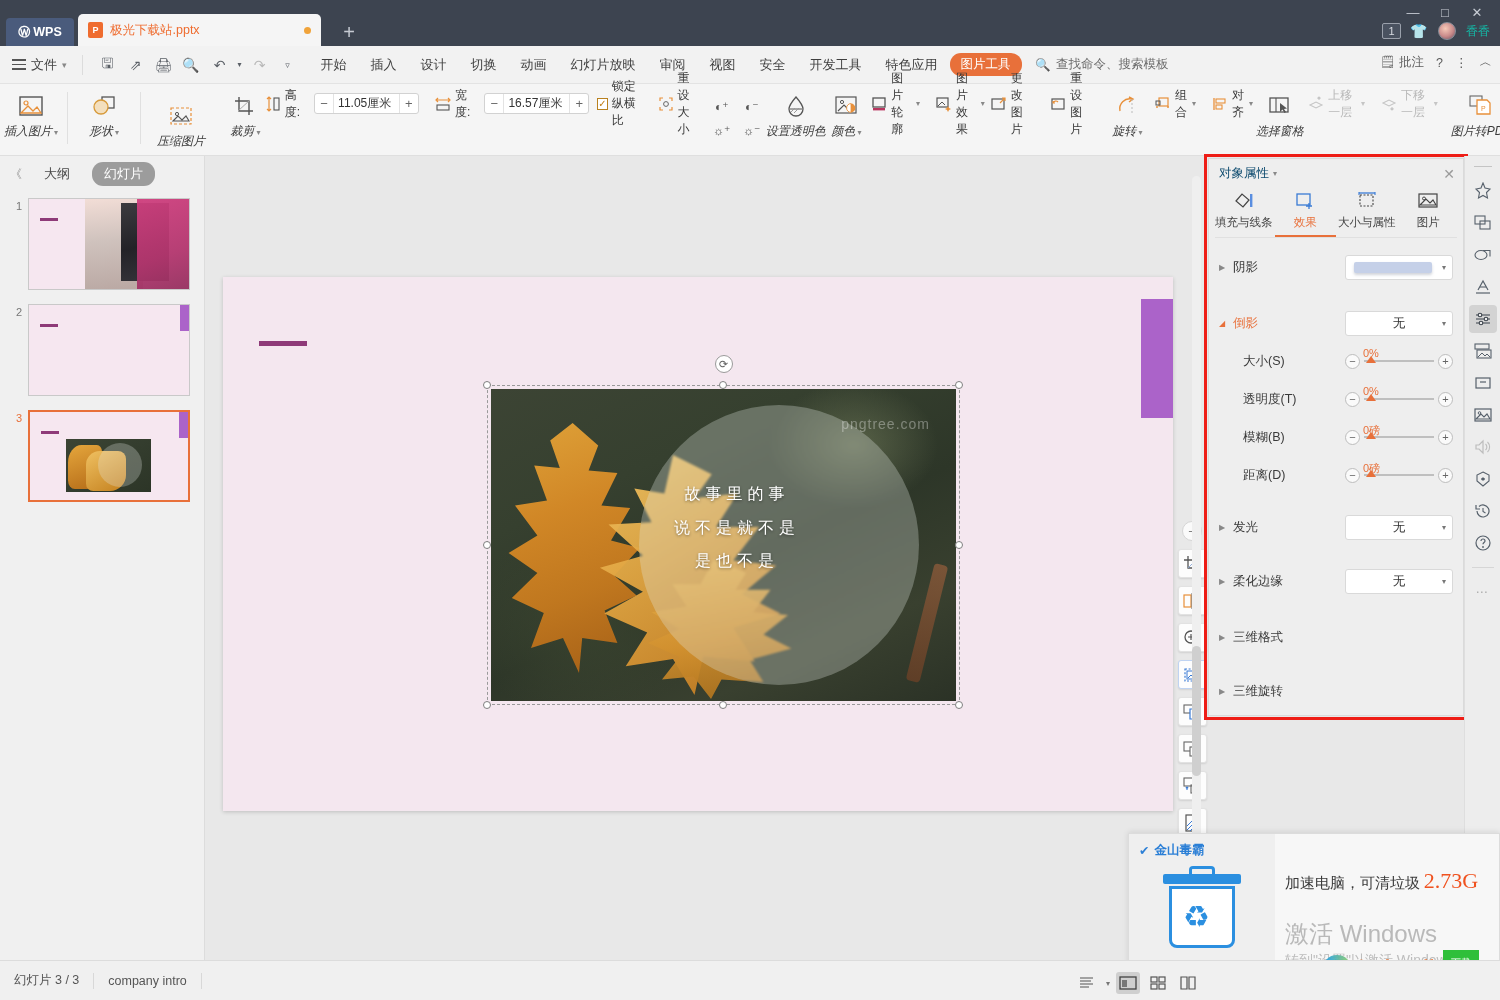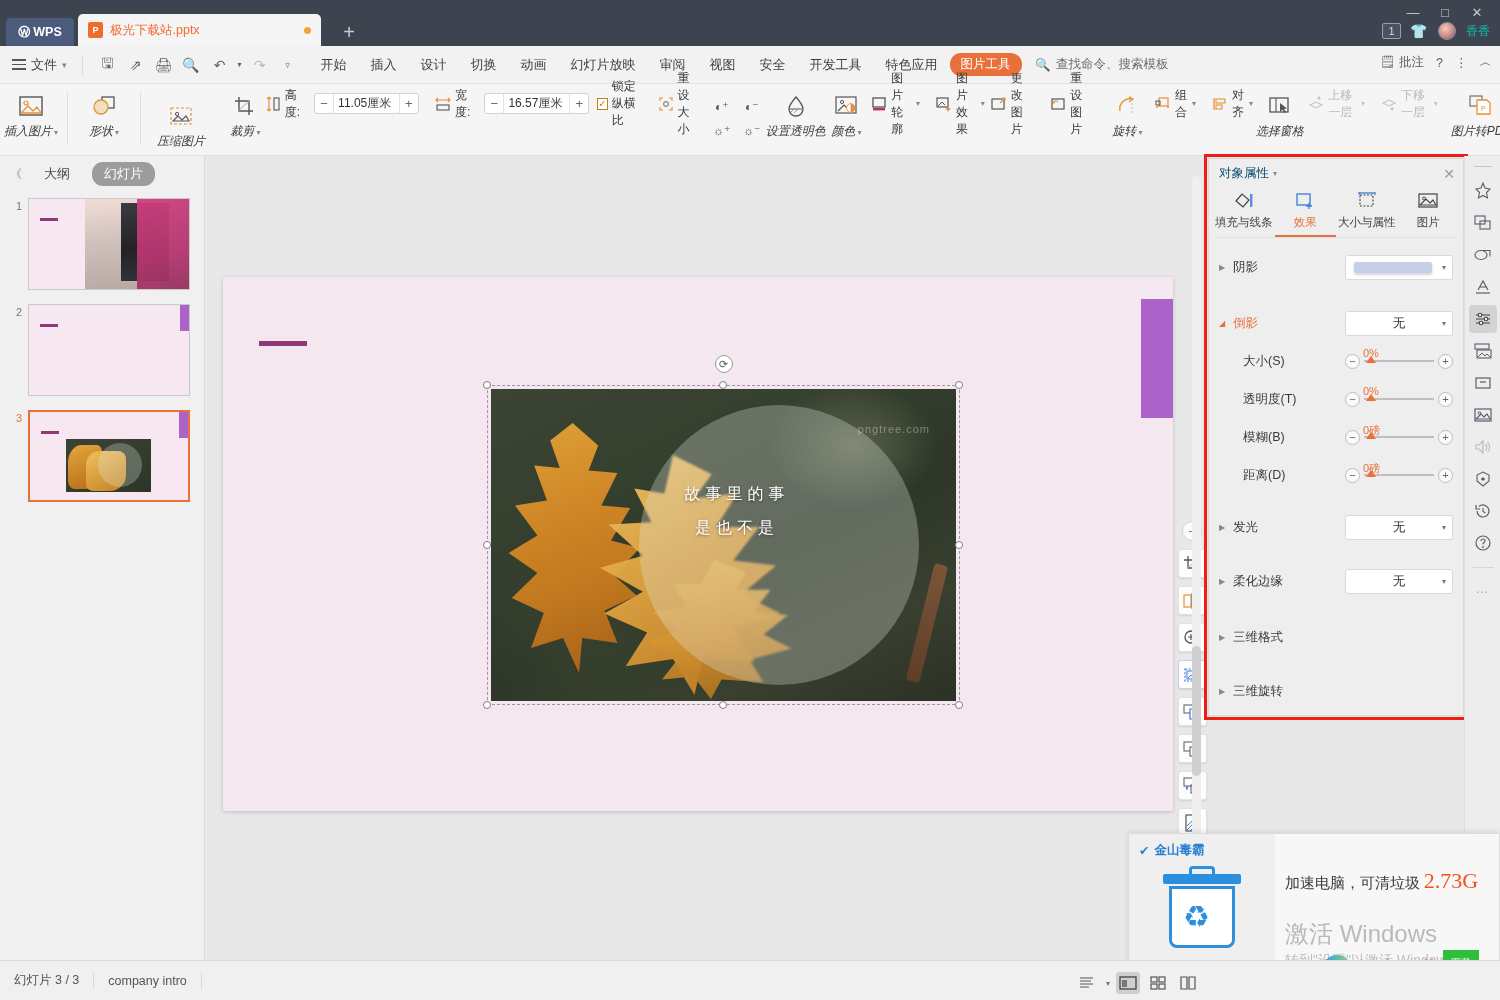--- a/index.html
+++ b/index.html
@@ -198,22 +198,22 @@
     backdrop-filter: blur(1px);
   }
   .phtext {
     position:absolute; left:0; right:0; top:88px; text-align:center;
     color:#fff; font-size:16px; line-height:2.1; letter-spacing:5px;
     font-family:"Liberation Serif", serif;
     text-shadow:0 1px 3px rgba(0,0,0,.45);
     margin-left:27px;
   }
   .wm {
-    position:absolute; right:26px; top:34px; color:rgba(255,255,255,.34);
-    font-size:11px; letter-spacing:1px;
+    position:absolute; right:26px; top:27px; color:rgba(255,255,255,.34);
+    font-size:14px; letter-spacing:1px;
   }
   .selbox { position:absolute; inset:-4px; border:1px dashed #9a9a9a; }
   .handle {
     position:absolute; width:8px; height:8px; background:#fff; border:1px solid #7e7e7e; border-radius:50%;
   }
   .rothandle {
     position:absolute; left:50%; top:-34px; margin-left:-9px; width:18px; height:18px;
     border-radius:50%; background:#fff; border:1px solid #9a9a9a;
     display:flex; align-items:center; justify-content:center; color:#666; font-size:11px;
   }
@@ -756,20 +756,21 @@
       <div class="picwrap">
         <div class="photo">
           <div class="leafA"></div>
           <div class="leafB"></div>
           <div class="leafC"></div>
           <div class="twig"></div>
           <div class="circleOverlay"></div>
           <div class="wm">pngtree.com</div>
           <div class="phtext">
             <div>故事里的事</div>
+            <div>说不是就不是</div>
             <div>是也不是</div>
           </div>
         </div>
         <div class="selbox"></div>
         <div class="rothandle">⟳</div>
         <div class="handle" style="left:-8px;top:-8px;"></div>
         <div class="handle" style="left:228px;top:-8px;"></div>
         <div class="handle" style="left:464px;top:-8px;"></div>
         <div class="handle" style="left:-8px;top:152px;"></div>
         <div class="handle" style="left:464px;top:152px;"></div>

